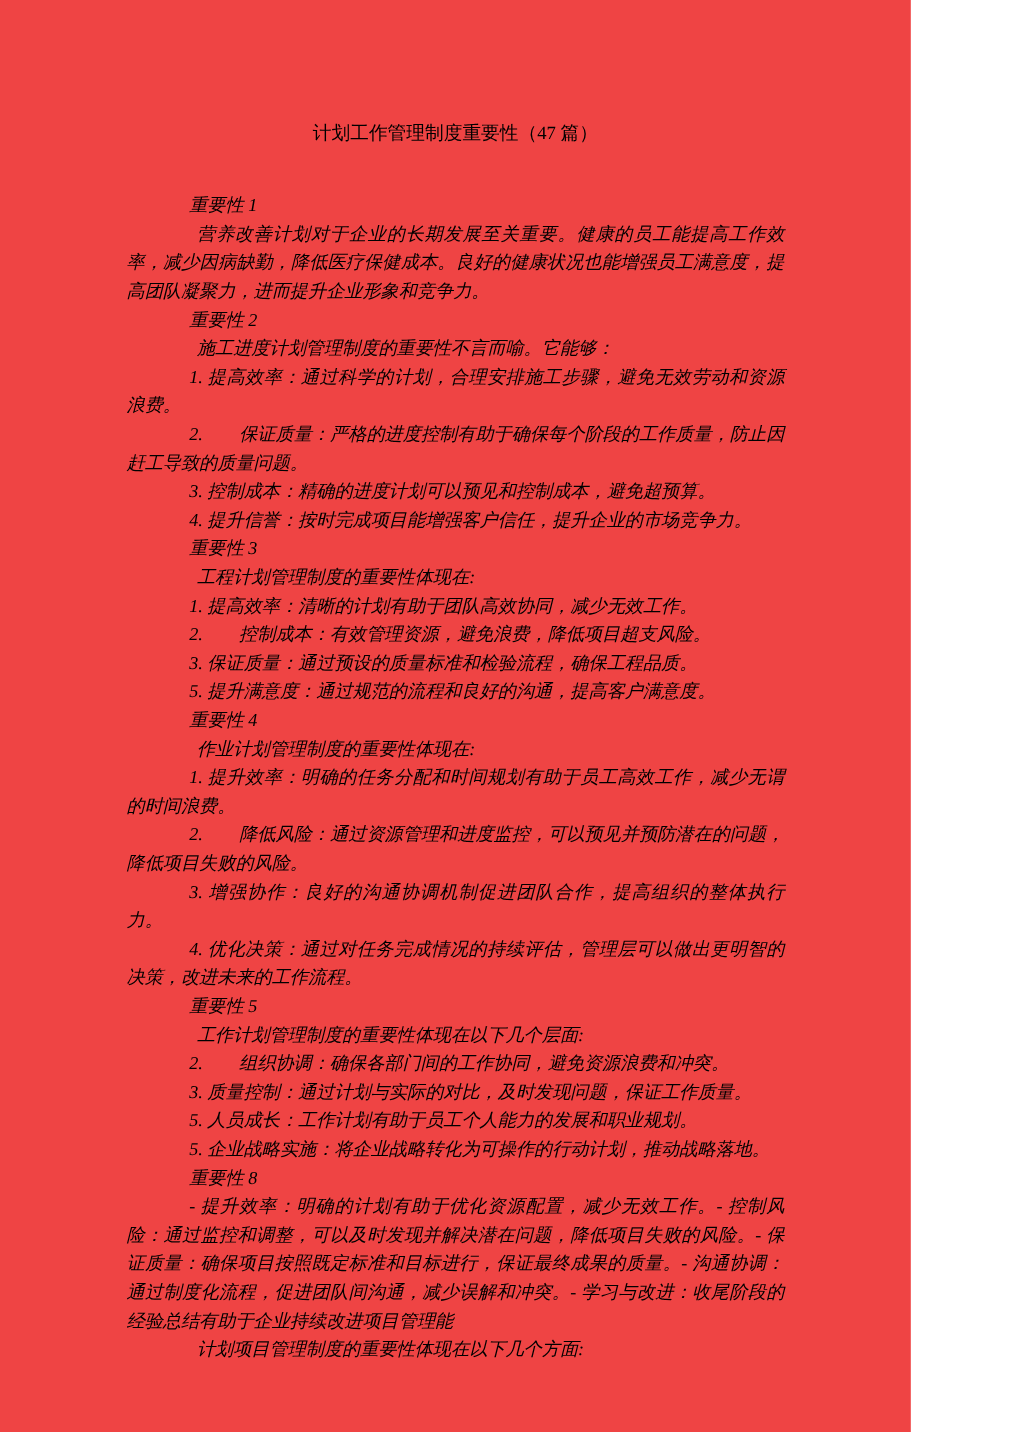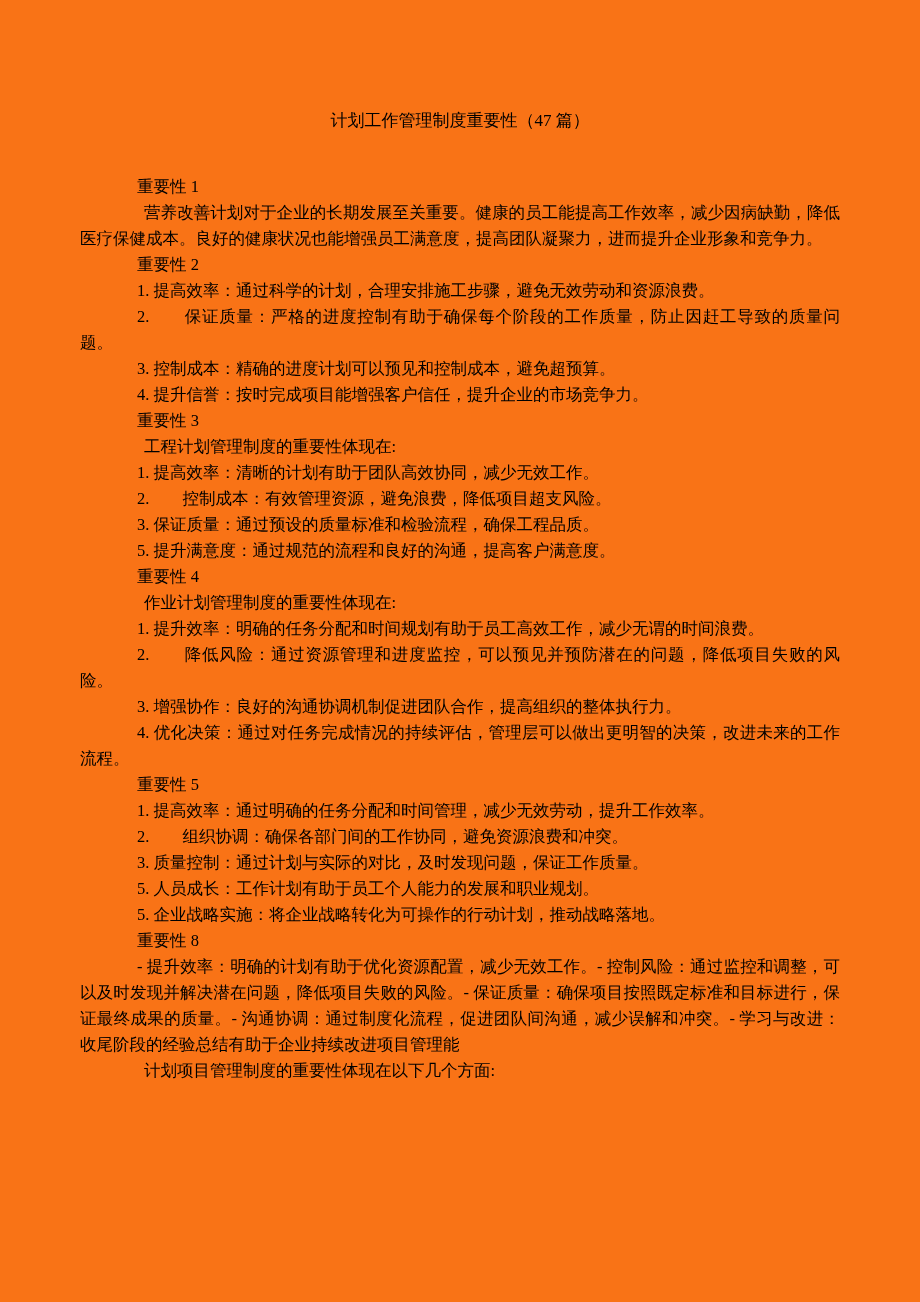--- a/index.html
+++ b/index.html
@@ -8,35 +8,36 @@
     padding: 0;
     background: #ffffff;
   }
   body {
     width: 920px;
     font-family: "Liberation Serif", "DejaVu Serif", serif;
     color: #000000;
   }
   .page {
     position: relative;
-    width: 920px;
+    width: 828px;
     height: 1302px;
-    background: #f97316;
+    background: #ef4444;
     overflow: hidden;
   }
   .doc-title {
     margin: 108px 115px 40px 115px;
     font-size: 17px;
     font-weight: 400;
     line-height: 26px;
     text-align: center;
     color: #000000;
   }
   .doc-body {
-    margin: 0 80px;
+    margin: 0 115px;
+    font-style: italic;
   }
   .para {
     margin: 0;
     font-size: 16.5px;
     line-height: 26px;
     text-align: justify;
     word-break: normal;
     color: #000000;
   }
   .para.heading,
@@ -51,38 +52,39 @@
 </style>
 </head>
 <body>
 
 <div class="page">
   <h1 class="doc-title">计划工作管理制度重要性（47 篇）</h1>
   <div class="doc-body" id="doc-body">
       <p class="para heading">重要性 1</p>
       <p class="para body">营养改善计划对于企业的长期发展至关重要。健康的员工能提高工作效率，减少因病缺勤，降低医疗保健成本。良好的健康状况也能增强员工满意度，提高团队凝聚力，进而提升企业形象和竞争力。</p>
       <p class="para heading">重要性 2</p>
+      <p class="para intro">施工进度计划管理制度的重要性不言而喻。它能够：</p>
       <p class="para item">1. 提高效率：通过科学的计划，合理安排施工步骤，避免无效劳动和资源浪费。</p>
       <p class="para item">2.　　保证质量：严格的进度控制有助于确保每个阶段的工作质量，防止因赶工导致的质量问题。</p>
       <p class="para item">3. 控制成本：精确的进度计划可以预见和控制成本，避免超预算。</p>
       <p class="para item">4. 提升信誉：按时完成项目能增强客户信任，提升企业的市场竞争力。</p>
       <p class="para heading">重要性 3</p>
       <p class="para intro">工程计划管理制度的重要性体现在:</p>
       <p class="para item">1. 提高效率：清晰的计划有助于团队高效协同，减少无效工作。</p>
       <p class="para item">2.　　控制成本：有效管理资源，避免浪费，降低项目超支风险。</p>
       <p class="para item">3. 保证质量：通过预设的质量标准和检验流程，确保工程品质。</p>
       <p class="para item">5. 提升满意度：通过规范的流程和良好的沟通，提高客户满意度。</p>
       <p class="para heading">重要性 4</p>
       <p class="para intro">作业计划管理制度的重要性体现在:</p>
       <p class="para item">1. 提升效率：明确的任务分配和时间规划有助于员工高效工作，减少无谓的时间浪费。</p>
       <p class="para item">2.　　降低风险：通过资源管理和进度监控，可以预见并预防潜在的问题，降低项目失败的风险。</p>
       <p class="para item">3. 增强协作：良好的沟通协调机制促进团队合作，提高组织的整体执行力。</p>
       <p class="para item">4. 优化决策：通过对任务完成情况的持续评估，管理层可以做出更明智的决策，改进未来的工作流程。</p>
       <p class="para heading">重要性 5</p>
-      <p class="para item">1. 提高效率：通过明确的任务分配和时间管理，减少无效劳动，提升工作效率。</p>
+      <p class="para intro">工作计划管理制度的重要性体现在以下几个层面:</p>
       <p class="para item">2.　　组织协调：确保各部门间的工作协同，避免资源浪费和冲突。</p>
       <p class="para item">3. 质量控制：通过计划与实际的对比，及时发现问题，保证工作质量。</p>
       <p class="para item">5. 人员成长：工作计划有助于员工个人能力的发展和职业规划。</p>
       <p class="para item">5. 企业战略实施：将企业战略转化为可操作的行动计划，推动战略落地。</p>
       <p class="para heading">重要性 8</p>
       <p class="para dash">- 提升效率：明确的计划有助于优化资源配置，减少无效工作。- 控制风险：通过监控和调整，可以及时发现并解决潜在问题，降低项目失败的风险。- 保证质量：确保项目按照既定标准和目标进行，保证最终成果的质量。- 沟通协调：通过制度化流程，促进团队间沟通，减少误解和冲突。- 学习与改进：收尾阶段的经验总结有助于企业持续改进项目管理能</p>
       <p class="para intro">计划项目管理制度的重要性体现在以下几个方面:</p>
     </div>
 </div>
 

